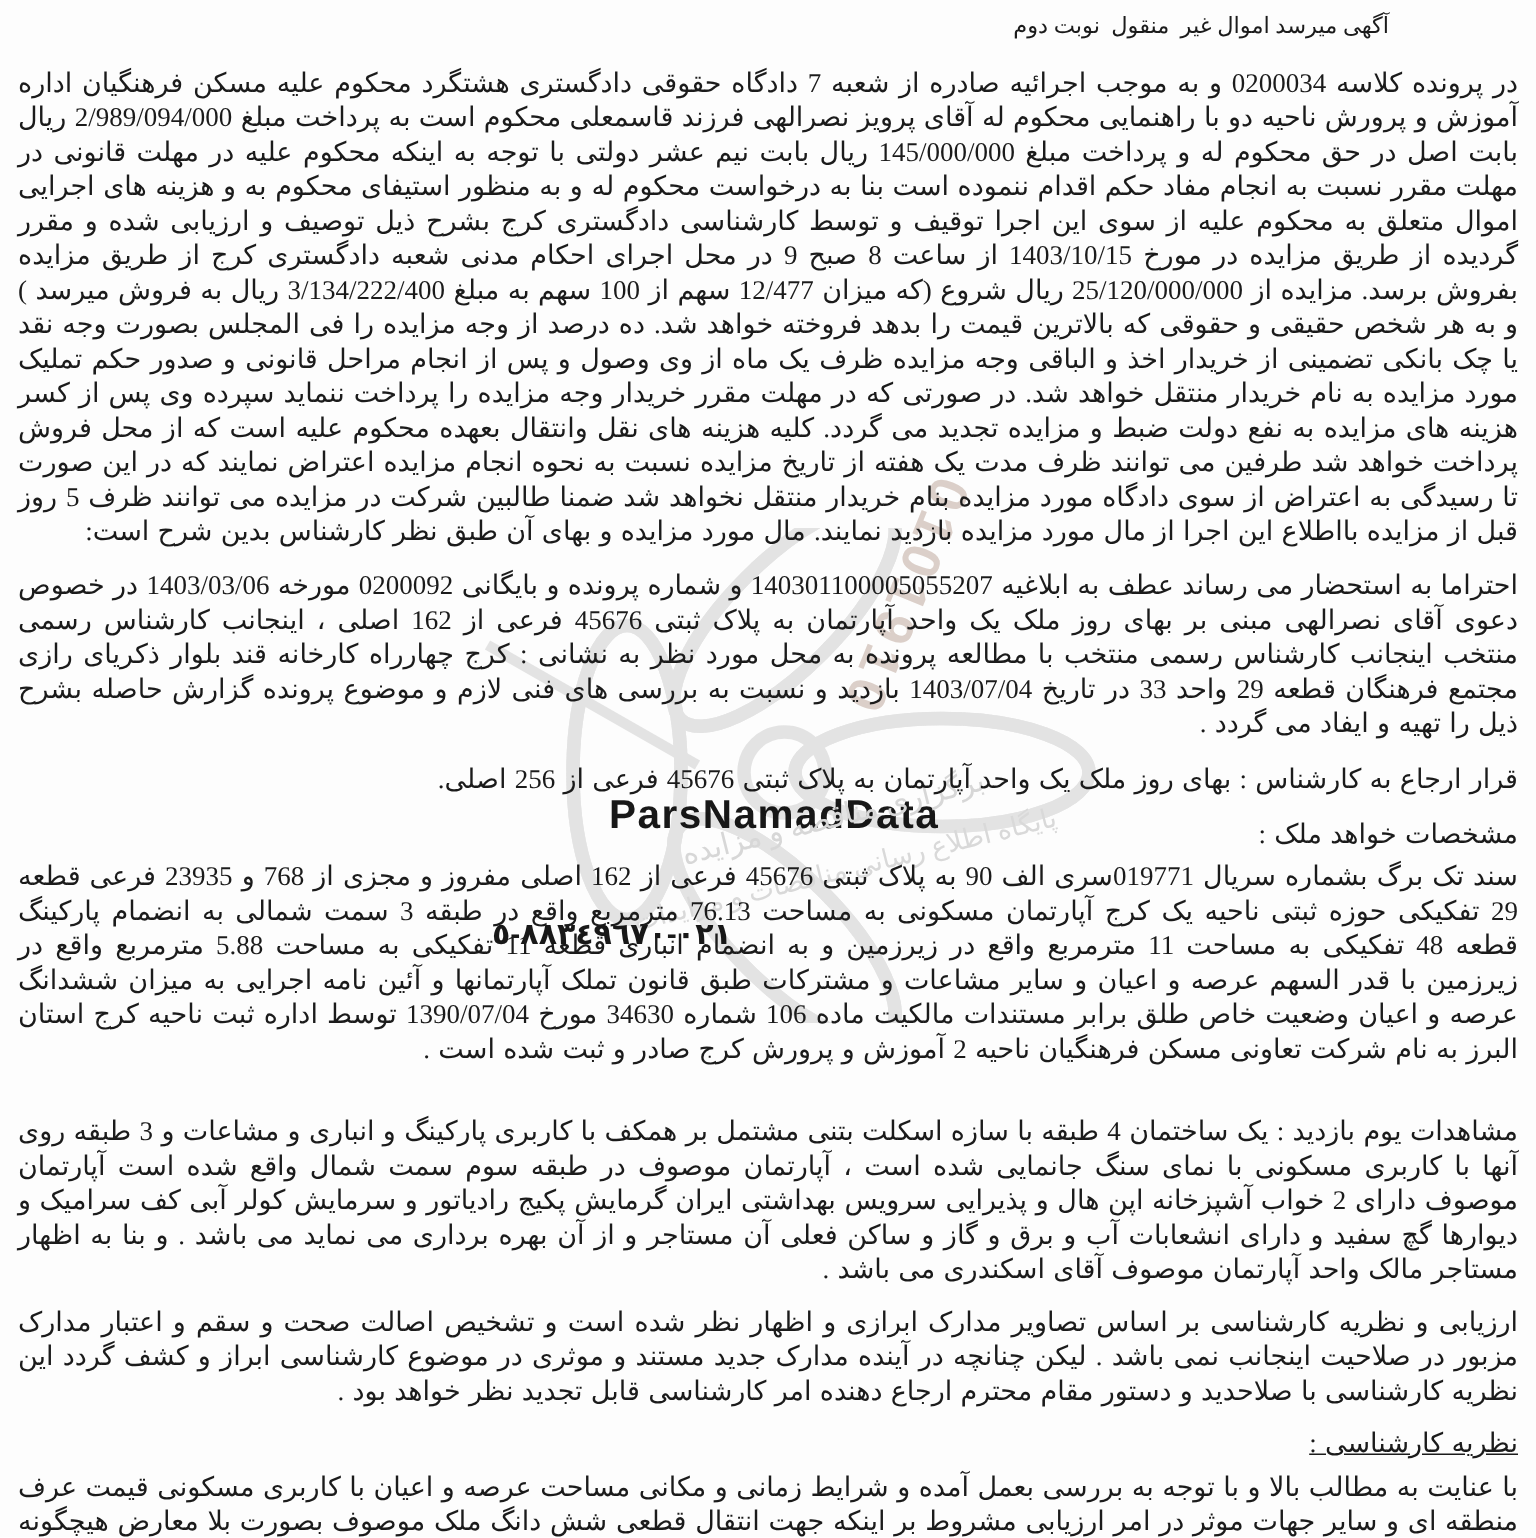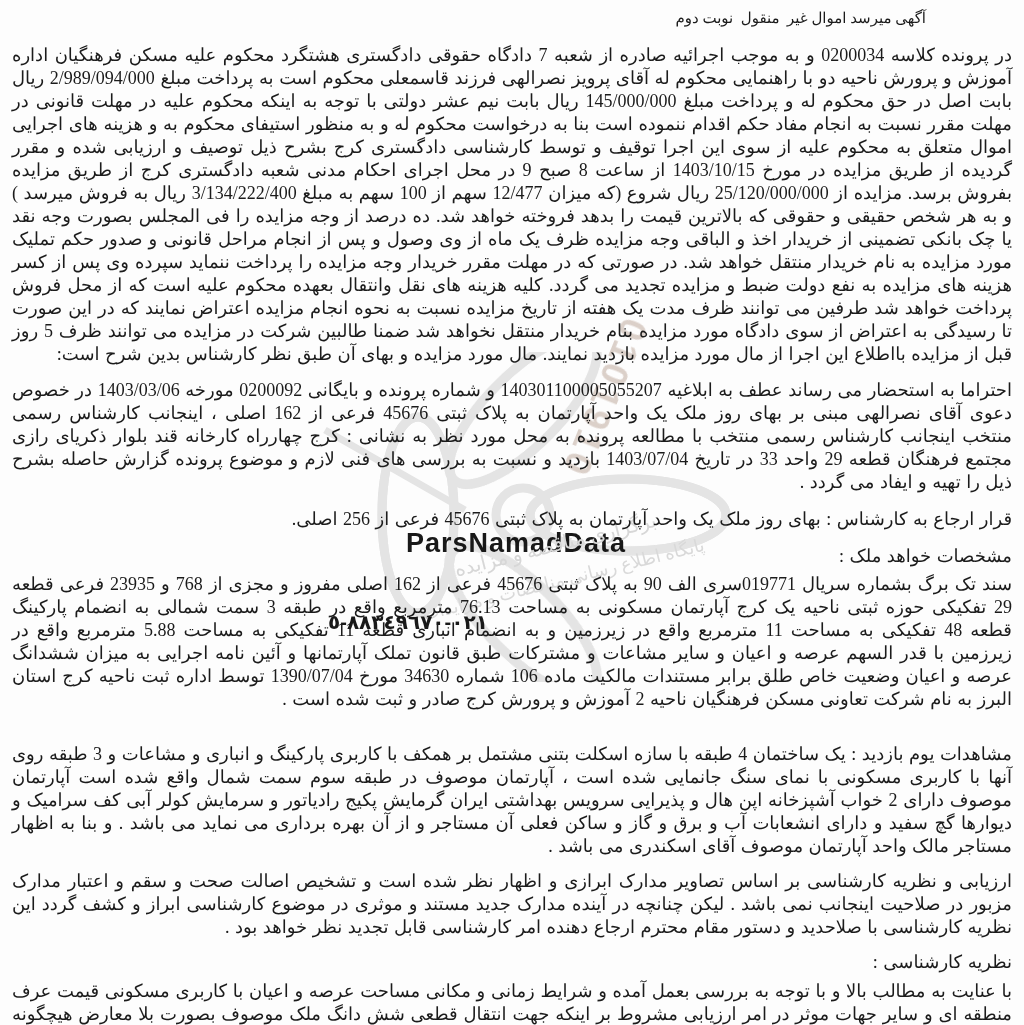--- a/index.html
+++ b/index.html
@@ -33,21 +33,21 @@
     word-spacing: 1px;
   }
   .single { text-align: right; }
   .p1 { margin-top: 14px; }
   .p2 { margin-top: 13px; }
   .p3 { margin-top: 14px; }
   .p4 { margin-top: 14px; }
   .p5 { margin-top: 5px; font-family: Liberation Serif, serif; }
   .p6 { margin-top: 32px; }
   .p7 { margin-top: 12px; }
-  .p8 { margin-top: 12px; }
+  .p8 { margin-top: 12px; text-decoration: underline; }
   .p9 { margin-top: 6px; }
 
   
   .wm-layer {
     position: absolute;
     inset: 0;
     z-index: 1;
     pointer-events: none;
   }
   .wm-flower {

